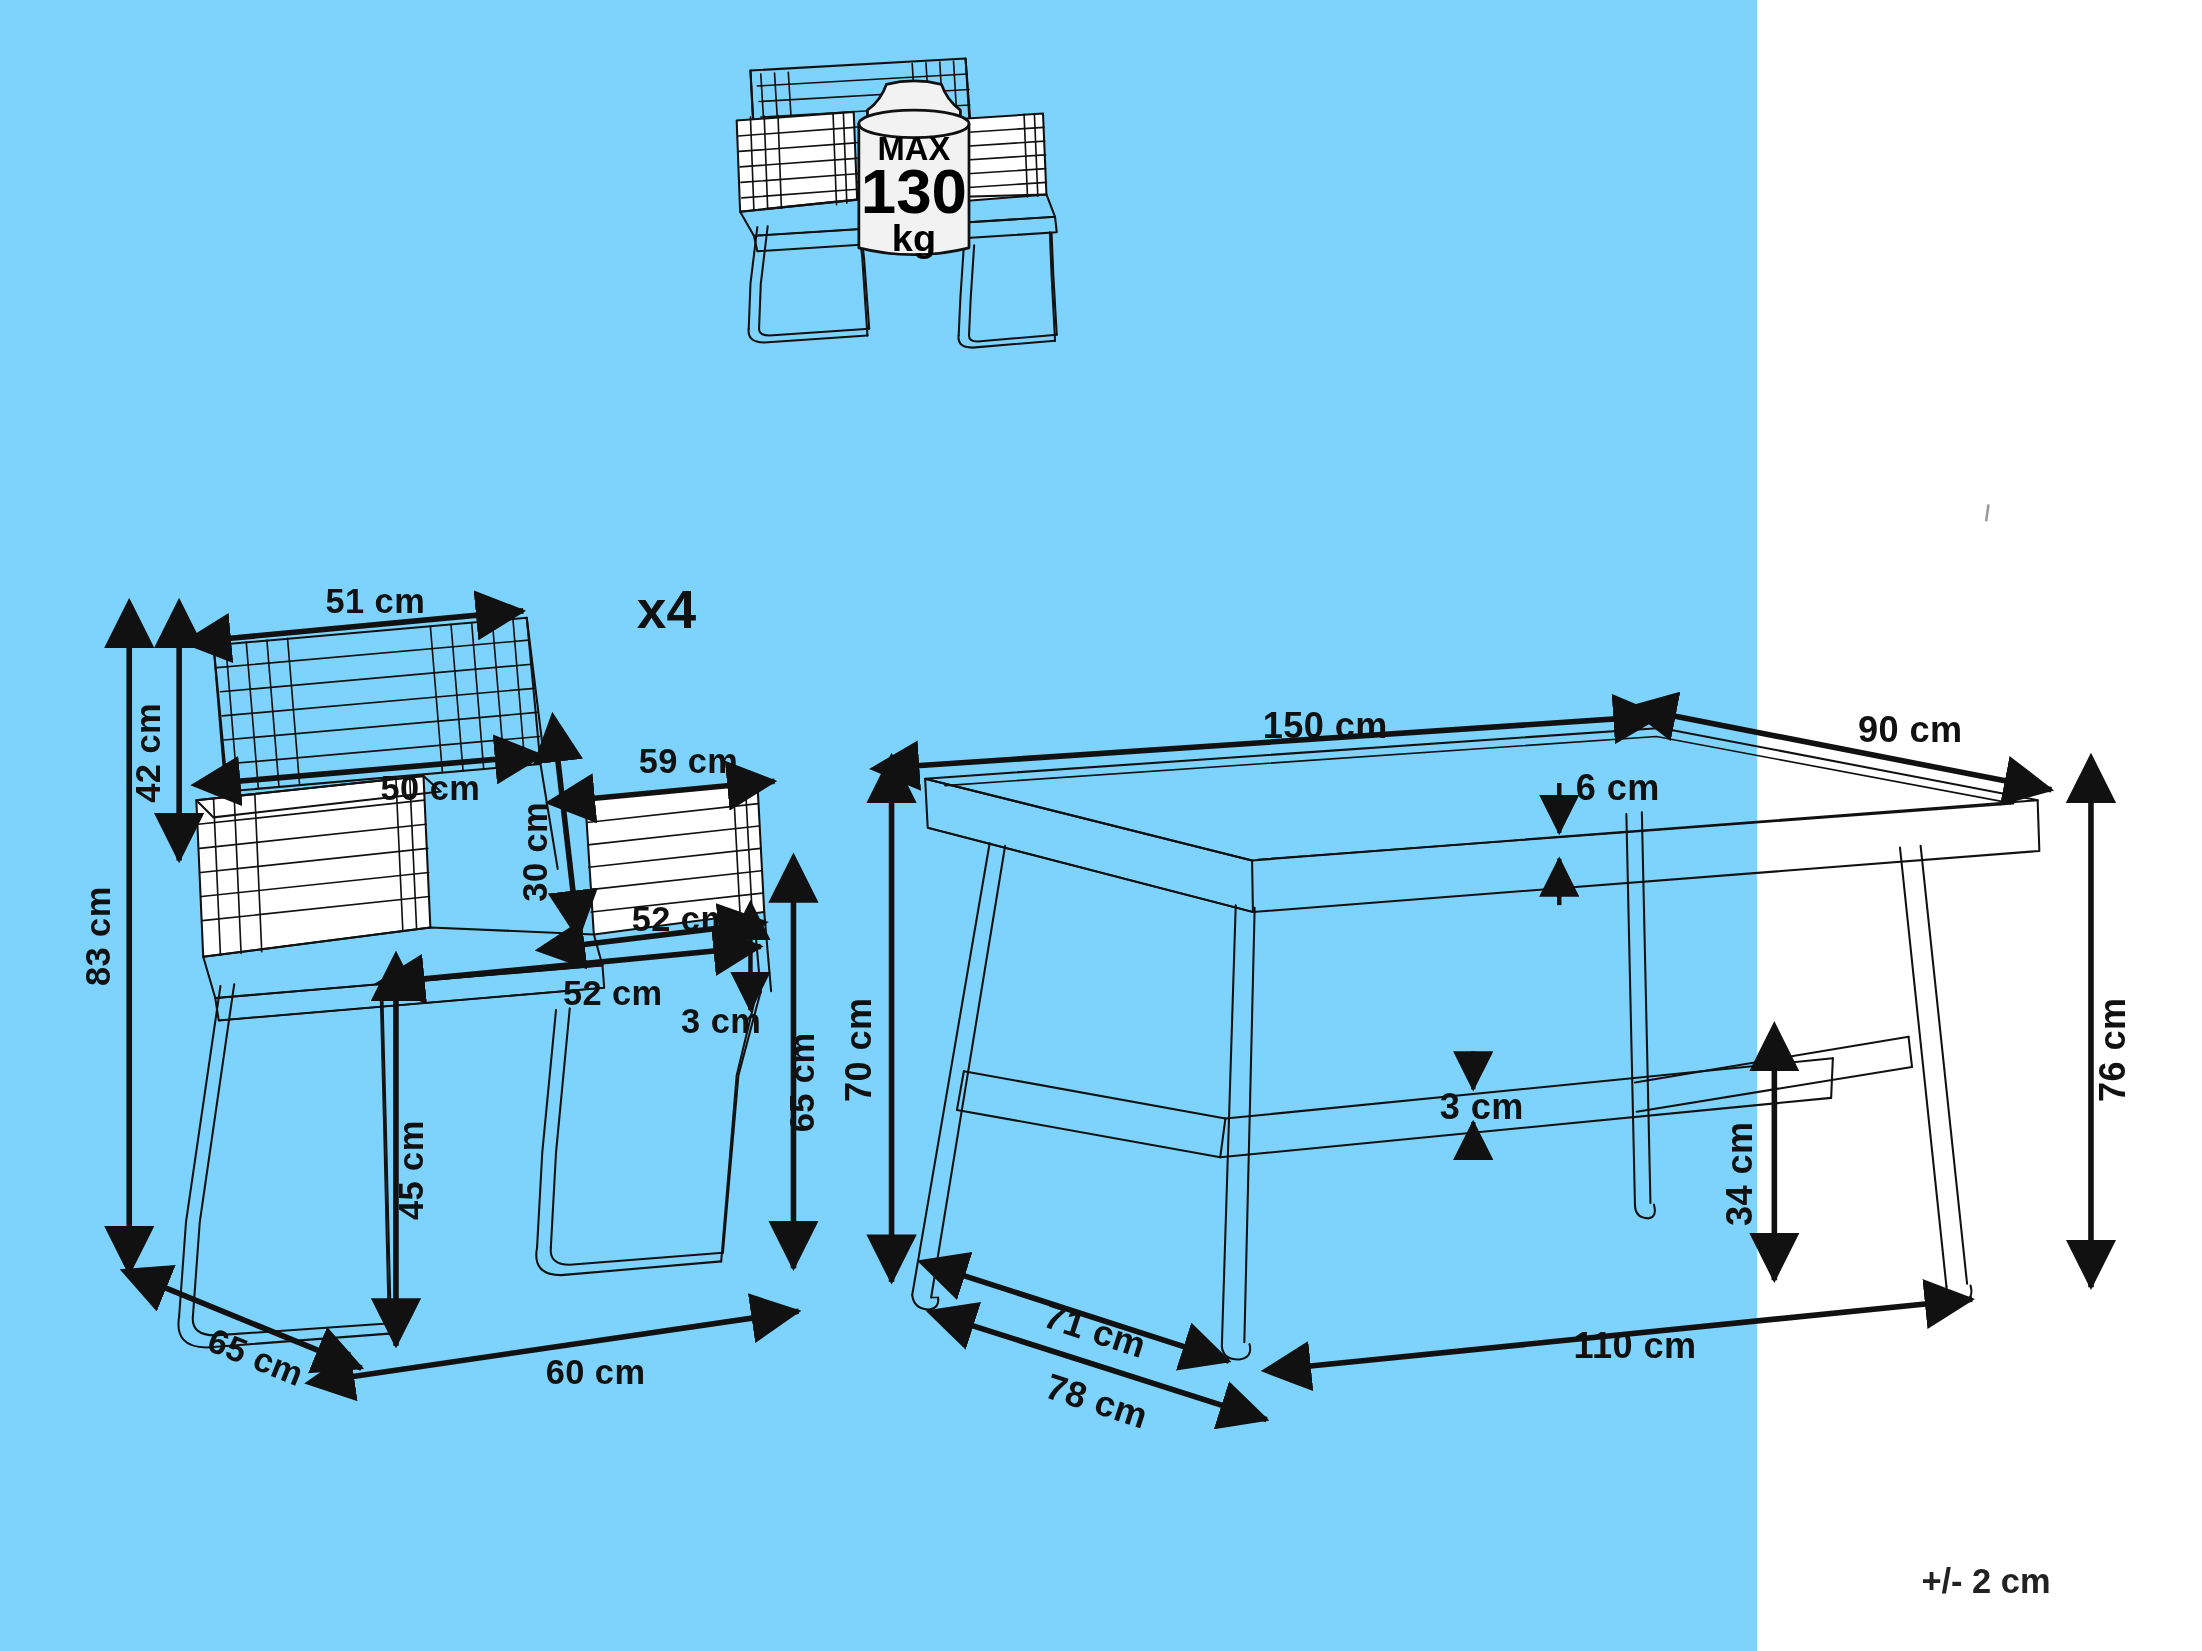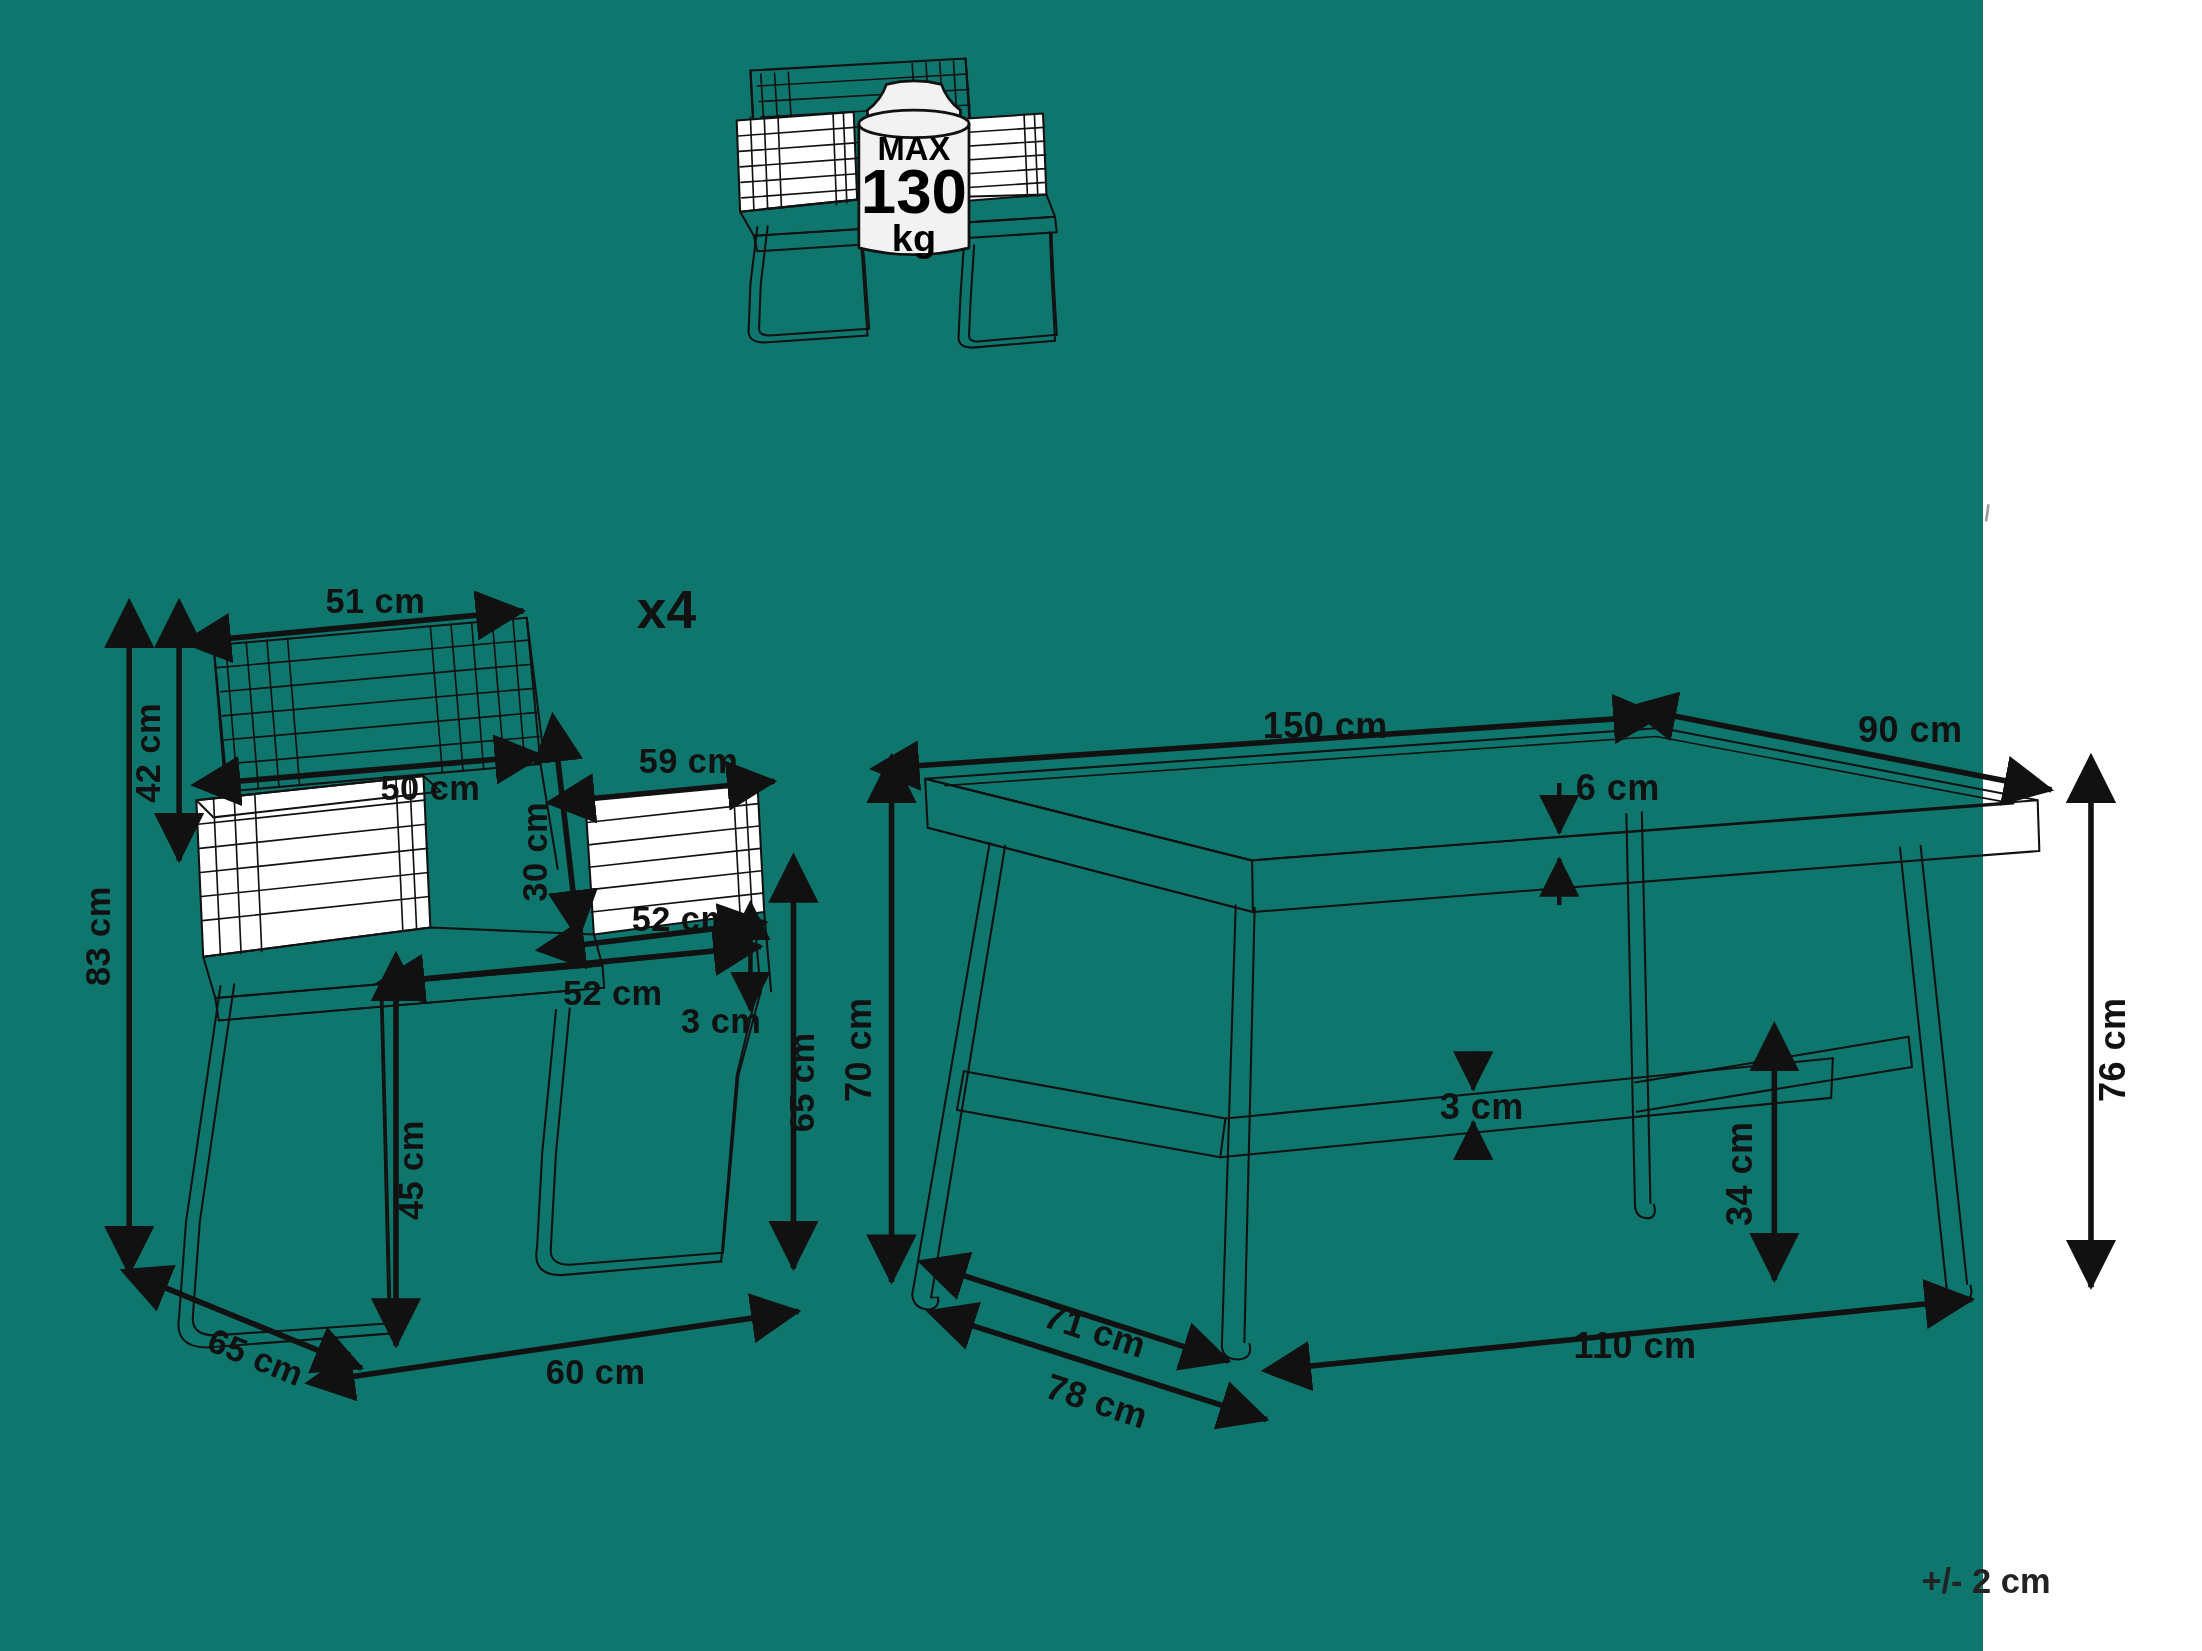--- a/index.html
+++ b/index.html
@@ -8,23 +8,23 @@
     background: #ffffff;
   }
   body {
     width: 2203px;
     height: 1652px;
     overflow: hidden;
     font-family: "Liberation Sans", sans-serif;
   }
   #sheet {
     position: relative;
-    width: 1983px;
+    width: 1757px;
     height: 1652px;
-    background: #0f766e;
+    background: #7dd3fc;
   }
   svg.layer {
     position: absolute;
     top: 0;
     left: 0;
     width: 2203px;
     height: 1652px;
   }
   .dimtext {
     font-family: "Liberation Sans", sans-serif;

